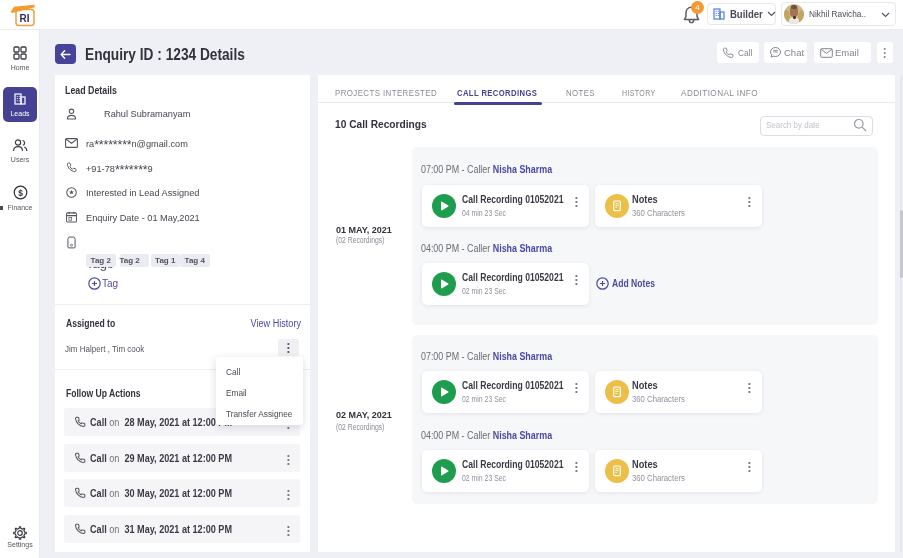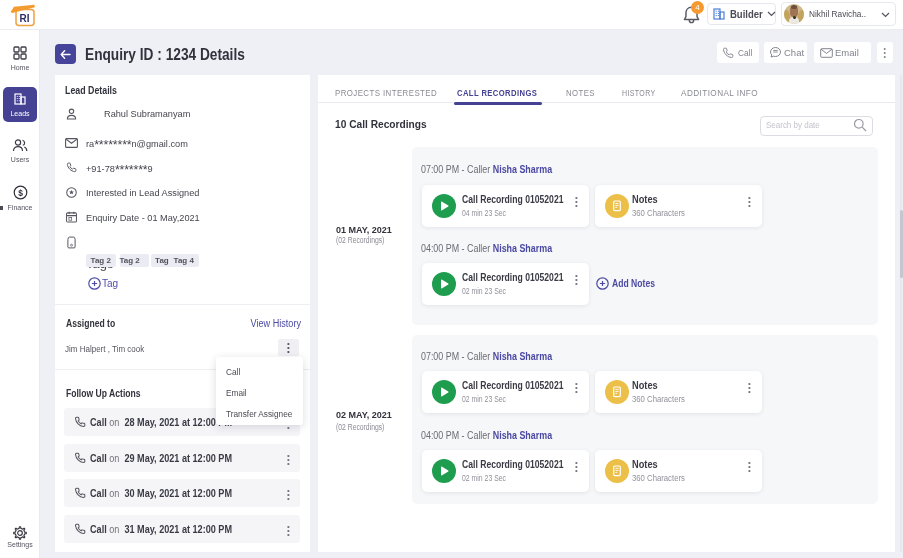--- a/index.html
+++ b/index.html
@@ -144,21 +144,21 @@
 
   <svg class="abs" style="left:67px;top:236px;" width="9" height="13" viewBox="0 0 10 14">
       <path d="M2.6 1 L7.4 1 C8 1 8.4 1.4 8.6 2 L9 3.5 L9 12 C9 12.6 8.6 13 8 13 L2 13 C1.4 13 1 12.6 1 12 L1 3.5 L1.4 2 C1.6 1.4 2 1 2.6 1 Z" fill="none" stroke="#55555f" stroke-width="1.1"></path>
       <circle cx="5" cy="10" r="1.1" fill="none" stroke="#55555f" stroke-width="0.8"></circle>
     </svg>
   <div class="abs t" style="left:86px;top:256px;font-size:13px;color:#45454f;">Tags</div>
 
   <div class="abs" style="left:86px;top:253.5px;width:29.5px;height:13.5px;background:#ebebf4;border-radius:2px;font-size:8px;font-weight:bold;color:#52525c;text-align:center;line-height:13.5px;">Tag 2</div>
   <div class="abs" style="left:119.5px;top:253.5px;width:29.5px;height:13.5px;background:#ebebf4;border-radius:2px;font-size:8px;font-weight:bold;color:#52525c;text-align:left;line-height:13.5px;">Tag 2</div>
   <div class="abs" style="left:150.5px;top:253.5px;width:29.5px;height:13.5px;background:#ebebf4;border-radius:2px;font-size:8px;font-weight:bold;color:#52525c;text-align:center;line-height:13.5px;">Tag 1</div>
-  <div class="abs" style="left:169px;top:253.5px;width:29.5px;height:13.5px;background:#ebebf4;border-radius:2px;font-size:8px;font-weight:bold;color:#52525c;text-align:center;line-height:13.5px;">Tag 4</div>
+  <div class="abs" style="left:180px;top:253.5px;width:29.5px;height:13.5px;background:#ebebf4;border-radius:2px;font-size:8px;font-weight:bold;color:#52525c;text-align:center;line-height:13.5px;">Tag 4</div>
 
   <svg class="abs" style="left:87.5px;top:277px;" width="13" height="13" viewBox="0 0 13 13">
       <circle cx="6.5" cy="6.5" r="5.7" fill="none" stroke="#504da8" stroke-width="1.2"></circle>
       <path d="M6.5 3.9 L6.5 9.1 M3.9 6.5 L9.1 6.5" stroke="#504da8" stroke-width="1.2"></path>
     </svg>
   <div class="abs t" style="left:102px;top:278px;font-size:10px;color:#504da8;">Tag</div>
 
   <div class="abs" style="left:55px;top:304px;width:255px;height:1px;background:#ededf2;"></div>
 
   <div class="abs t" style="left:66px;top:318px;font-size:10px;font-weight:bold;color:#32323c;transform:scaleX(0.86);">Assigned to</div>

